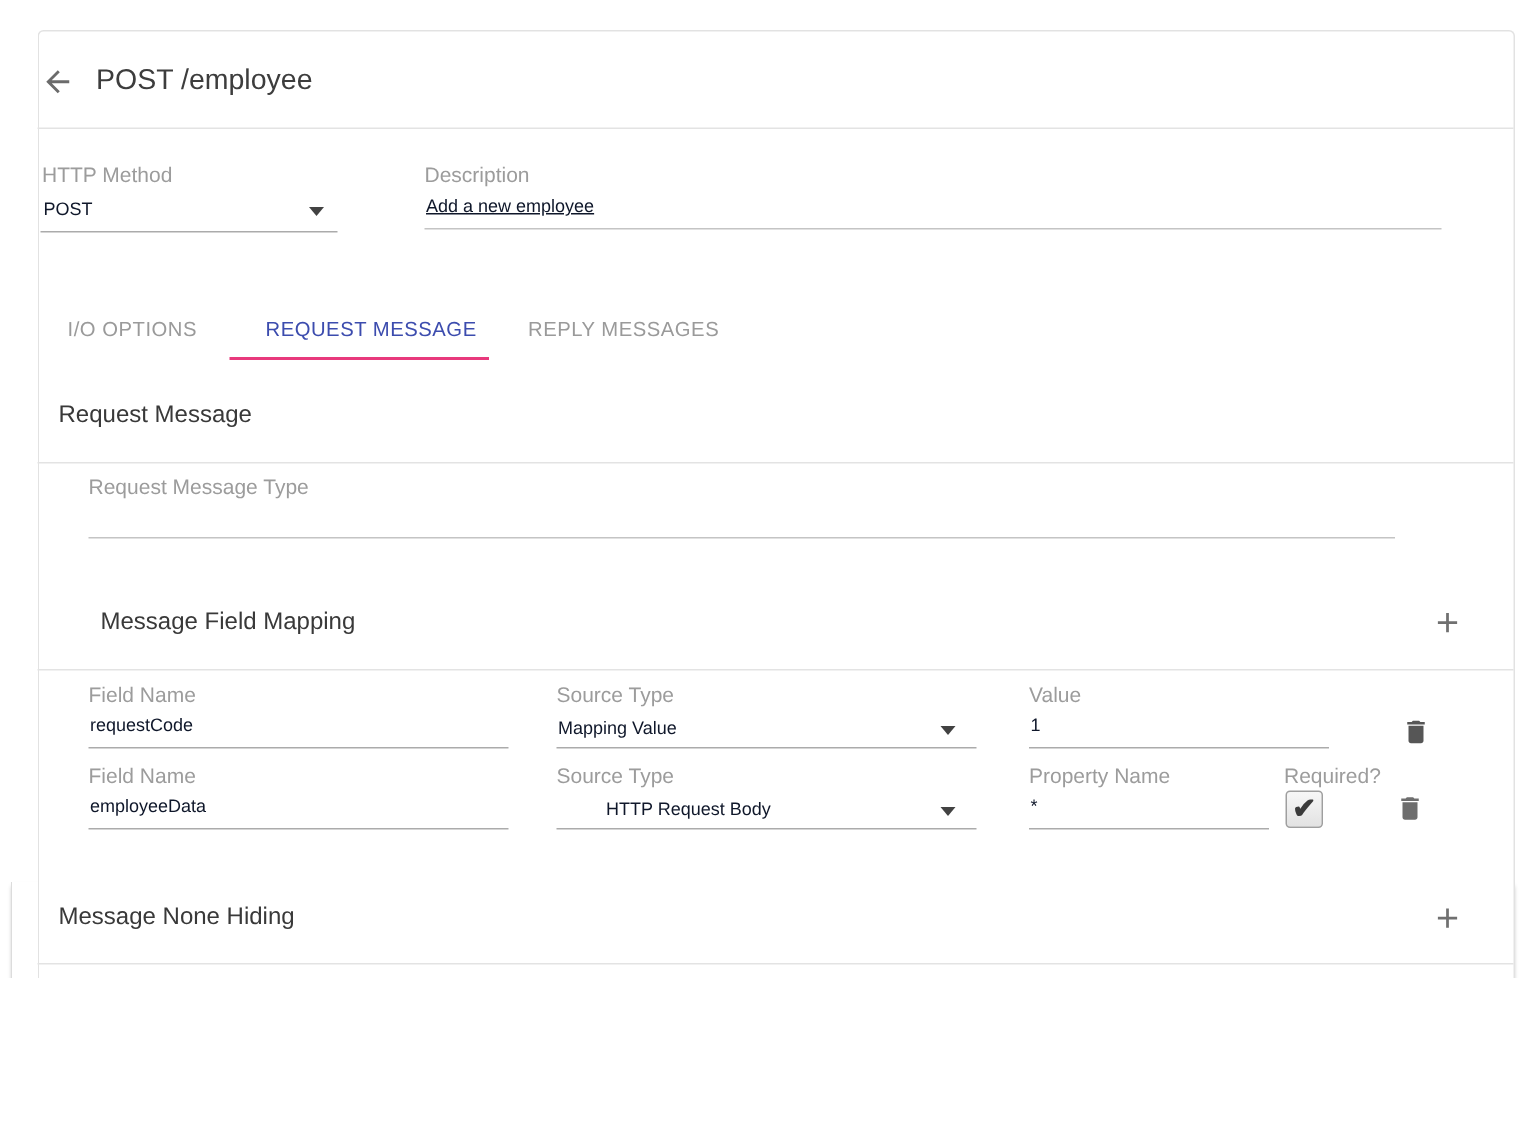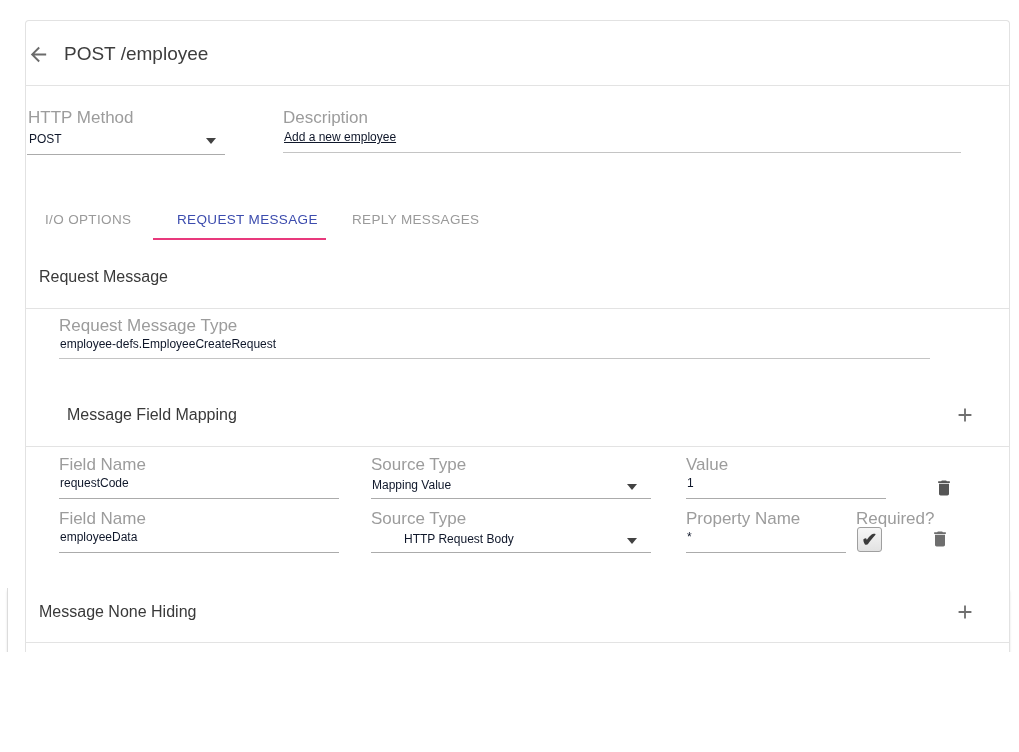--- a/index.html
+++ b/index.html
@@ -16,21 +16,21 @@
     z-index:1;
   }
   
   .card {
     position:absolute; left:25px; top:20px; width:985px; height:721px;
     background:#fff; border:1px solid #e2e2e2; border-bottom:none;
     border-radius:4px 4px 0 0; z-index:2;
   }
   .divider { position:absolute; left:25px; width:984px; height:1px; background:#e3e3e3; z-index:3; }
   .underline { position:absolute; height:1px; background:#ababab; z-index:3; }
-  .flabel { position:absolute; font-size:17px; color:#9c9c9c; z-index:3; white-space:nowrap; }
+  .flabel { position:absolute; font-size:14px; color:#9c9c9c; z-index:3; white-space:nowrap; }
   .fvalue { position:absolute; font-size:12px; color:#0f172a; z-index:3; white-space:nowrap; }
   .heading { position:absolute; font-size:16px; color:#393939; z-index:3; white-space:nowrap; }
   .title { position:absolute; left:64px; top:43px; font-size:19px; color:#3d3d3d; z-index:3; }
   .iconbtn { position:absolute; z-index:4; cursor:pointer; background:none; border:none; padding:0; line-height:0; }
   .caret {
     position:absolute; z-index:4; width:0; height:0;
     border-left:5px solid transparent; border-right:5px solid transparent;
     border-top:6px solid #424242;
   }
   .tab { position:absolute; top:212px; font-size:13.5px; letter-spacing:.35px; color:#9a9a9a; z-index:3; cursor:pointer; white-space:nowrap; background:none; border:none; font-family:inherit; }
@@ -72,21 +72,20 @@
 
   <button class="tab" style="left:45px;">I/O OPTIONS</button>
   <button class="tab" style="left: 177px; color: rgb(60, 76, 174);" id="active-tab">REQUEST MESSAGE</button>
   <button class="tab" style="left:352px;">REPLY MESSAGES</button>
   <div class="inkbar" id="inkbar" style="background: rgb(232, 57, 124);"></div>
 
   <div class="heading" style="left:39px; top:268px;">Request Message</div>
   <div class="divider" style="top:308px;"></div>
 
   <div class="flabel" style="left:59px; top:316px;">Request Message Type</div>
-  <div class="fvalue" style="left:60px; top:337px;">employee-defs.EmployeeCreateRequest</div>
   <div class="underline" style="left:59px; top:358px; width:871px; background:#c4c4c4;"></div>
 
   <div class="heading" style="left:39px; top:406px;margin-left:28px;">Message Field Mapping</div>
   <button class="iconbtn" style="left:954px; top:404px;">
     <svg width="22" height="22" viewBox="0 0 24 24">
       <path d="M19 13h-6v6h-2v-6H5v-2h6V5h2v6h6v2z" fill="#707070"></path>
     </svg>
   </button>
   <div class="divider" style="top:446px;"></div>
 

